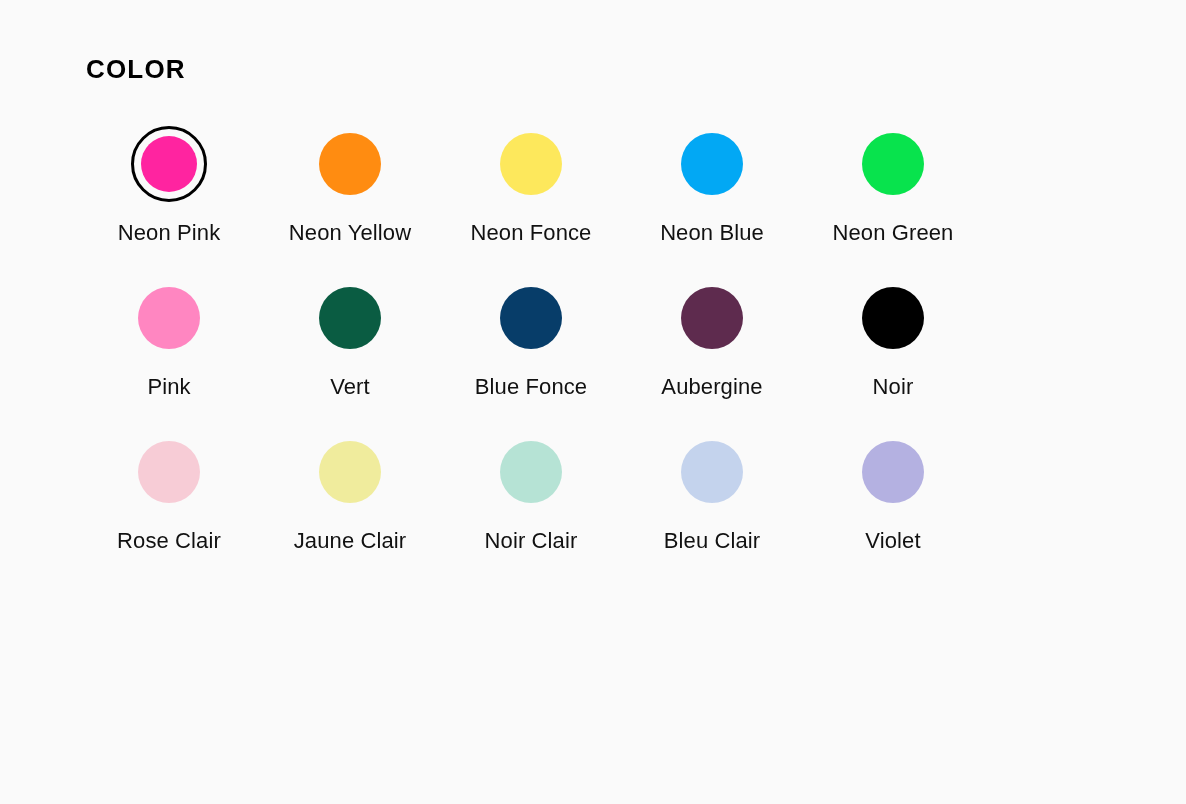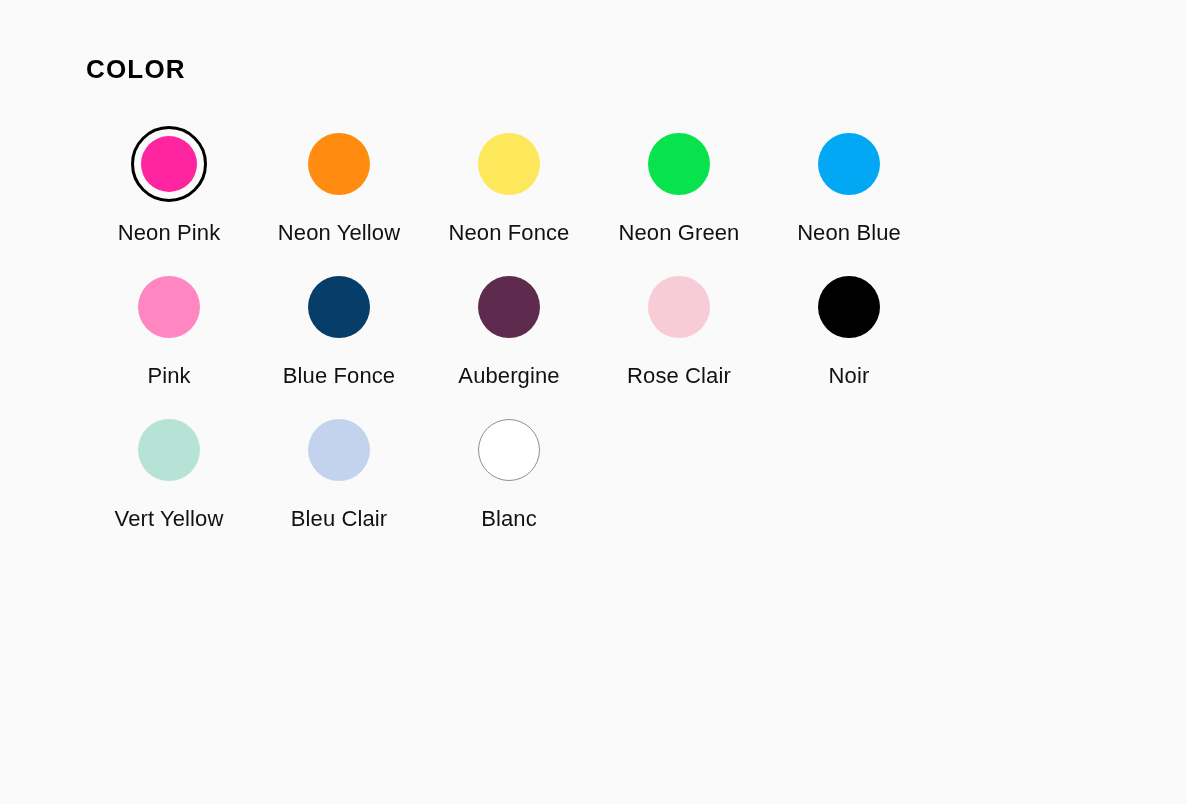--- a/index.html
+++ b/index.html
@@ -33,20 +33,21 @@
     text-transform: uppercase;
   }
 
   .swatch-grid {
     display: grid;
     grid-template-columns: repeat(5, 170px);
     grid-auto-rows: auto;
     row-gap: 0;
     column-gap: 0;
     width: 850px;
+    gap: 11px;
   }
 
   .swatch-cell {
     width: 170px;
     display: flex;
     flex-direction: column;
     align-items: center;
     padding-top: 10px;
     padding-bottom: 12px;
     cursor: pointer;
@@ -117,73 +118,85 @@
         <span class="swatch-label">Neon Yellow</span>
       </div>
       <div class="swatch-cell">
         <span class="swatch-ring">
           <span class="swatch-dot" style="background: rgb(253, 232, 92);"></span>
         </span>
         <span class="swatch-label">Neon Fonce</span>
       </div>
       <div class="swatch-cell">
         <span class="swatch-ring">
+          <span class="swatch-dot" style="background: rgb(2, 168, 244);"></span>
+        </span>
+        <span class="swatch-label">Neon Blue</span>
+      </div>
+      <div class="swatch-cell">
+        <span class="swatch-ring">
           <span class="swatch-dot" style="background: rgb(8, 227, 77);"></span>
         </span>
         <span class="swatch-label">Neon Green</span>
       </div>
       <div class="swatch-cell">
         <span class="swatch-ring">
-          <span class="swatch-dot" style="background: rgb(2, 168, 244);"></span>
-        </span>
-        <span class="swatch-label">Neon Blue</span>
-      </div>
-      <div class="swatch-cell">
-        <span class="swatch-ring">
           <span class="swatch-dot" style="background: rgb(255, 134, 193);"></span>
         </span>
         <span class="swatch-label">Pink</span>
       </div>
       <div class="swatch-cell">
         <span class="swatch-ring">
+          <span class="swatch-dot" style="background: rgb(10, 92, 66);"></span>
+        </span>
+        <span class="swatch-label">Vert</span>
+      </div>
+      <div class="swatch-cell">
+        <span class="swatch-ring">
           <span class="swatch-dot" style="background: rgb(7, 61, 105);"></span>
         </span>
         <span class="swatch-label">Blue Fonce</span>
       </div>
       <div class="swatch-cell">
         <span class="swatch-ring">
           <span class="swatch-dot" style="background: rgb(94, 43, 78);"></span>
         </span>
         <span class="swatch-label">Aubergine</span>
       </div>
       <div class="swatch-cell">
         <span class="swatch-ring">
+          <span class="swatch-dot" style="background: rgb(0, 0, 0);"></span>
+        </span>
+        <span class="swatch-label">Noir</span>
+      </div>
+      <div class="swatch-cell">
+        <span class="swatch-ring">
           <span class="swatch-dot" style="background: rgb(247, 204, 214);"></span>
         </span>
         <span class="swatch-label">Rose Clair</span>
       </div>
       <div class="swatch-cell">
         <span class="swatch-ring">
-          <span class="swatch-dot" style="background: rgb(0, 0, 0);"></span>
-        </span>
-        <span class="swatch-label">Noir</span>
+          <span class="swatch-dot" style="background: rgb(240, 236, 157);"></span>
+        </span>
+        <span class="swatch-label">Jaune Clair</span>
       </div>
       <div class="swatch-cell">
         <span class="swatch-ring">
           <span class="swatch-dot" style="background: rgb(182, 227, 213);"></span>
         </span>
-        <span class="swatch-label">Vert Yellow</span>
+        <span class="swatch-label">Noir Clair</span>
       </div>
       <div class="swatch-cell">
         <span class="swatch-ring">
           <span class="swatch-dot" style="background: rgb(196, 211, 237);"></span>
         </span>
         <span class="swatch-label">Bleu Clair</span>
       </div>
       <div class="swatch-cell">
         <span class="swatch-ring">
-          <span class="swatch-dot has-outline" style="background: rgb(255, 255, 255);"></span>
-        </span>
-        <span class="swatch-label">Blanc</span>
+          <span class="swatch-dot" style="background: rgb(180, 177, 225);"></span>
+        </span>
+        <span class="swatch-label">Violet</span>
       </div>
     </div>
 
 </div>
 
 </body></html>

